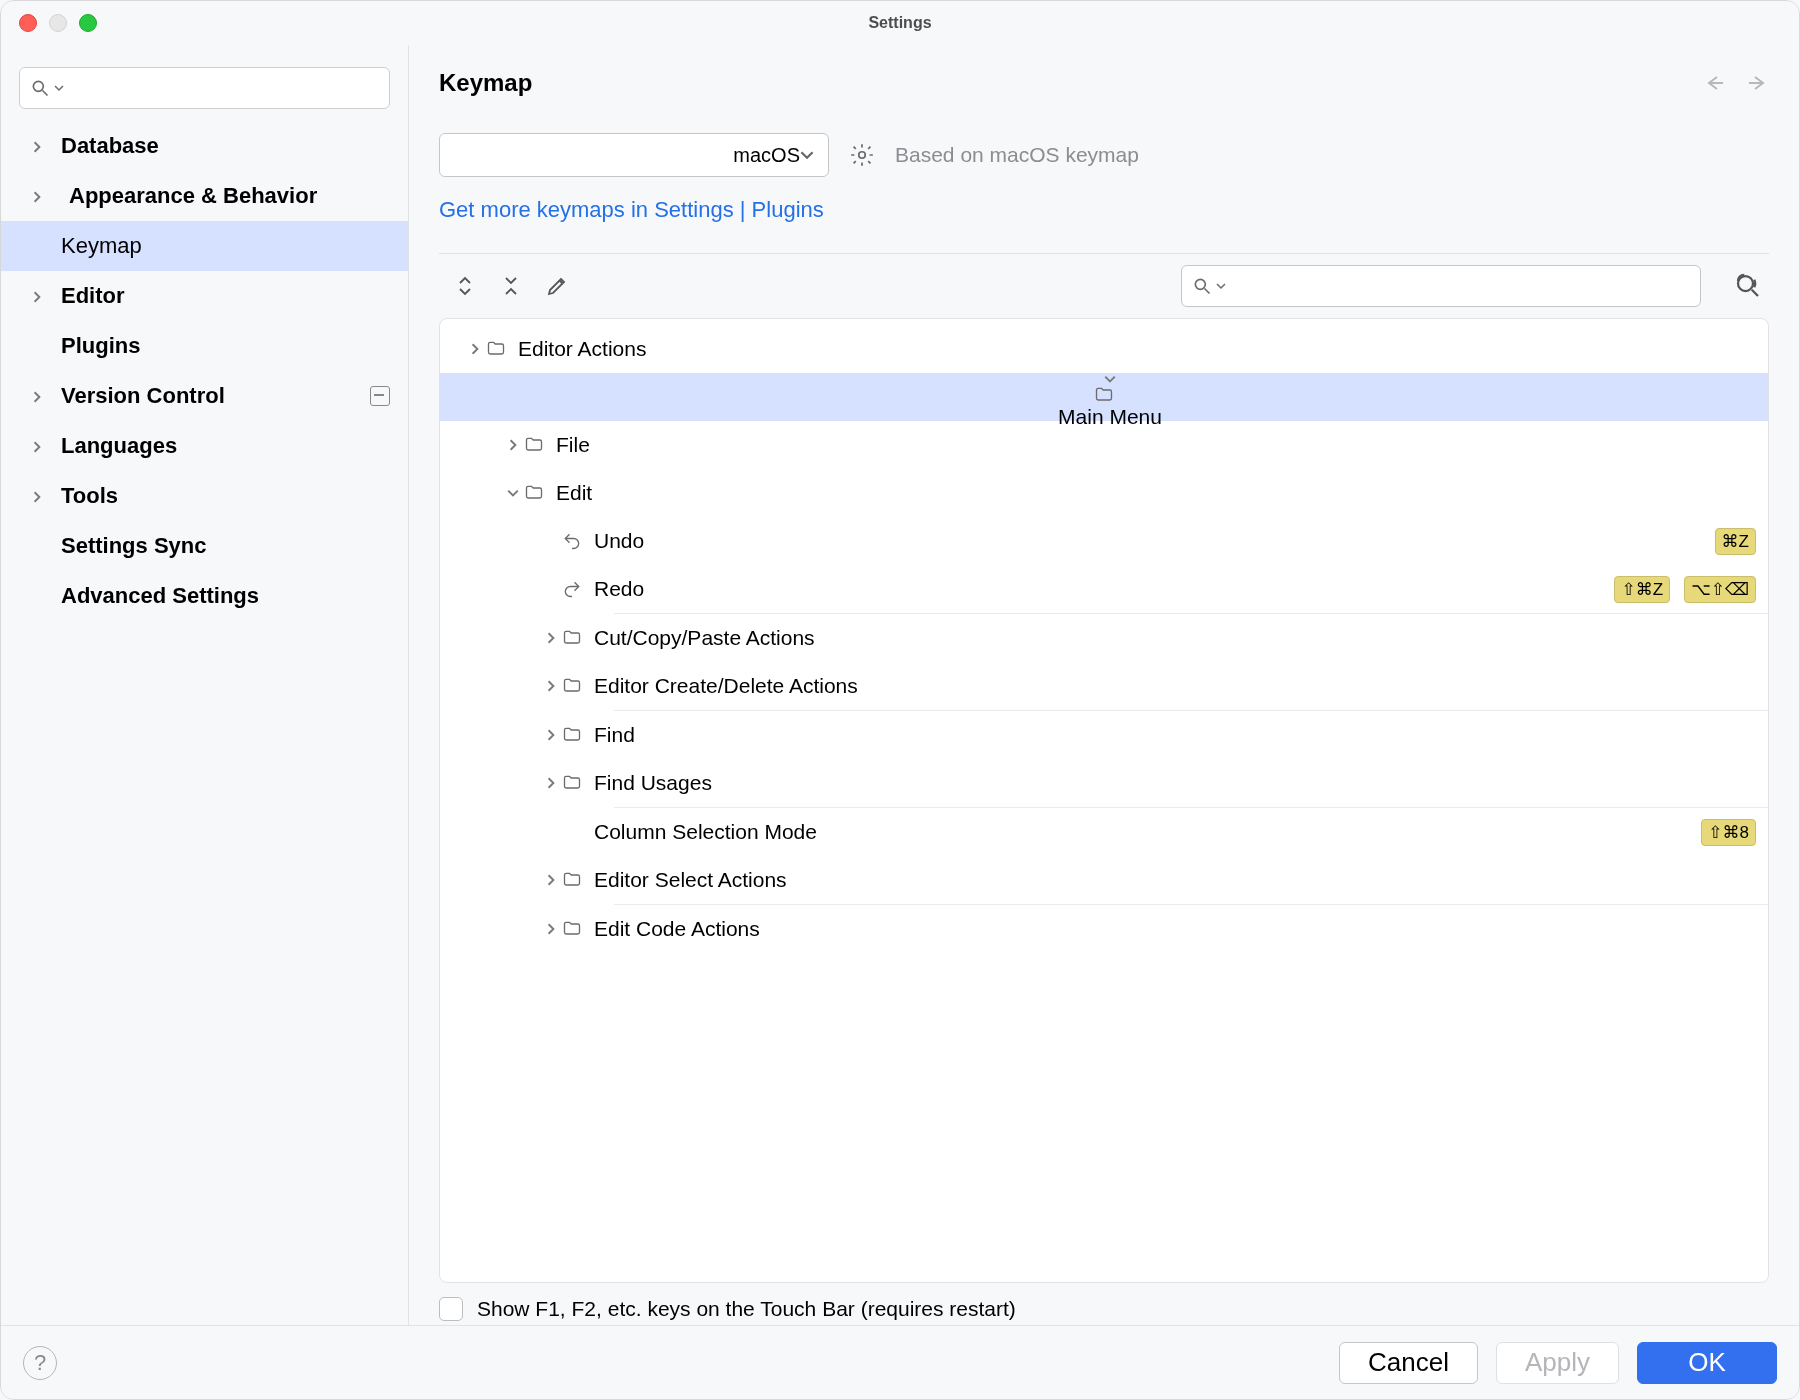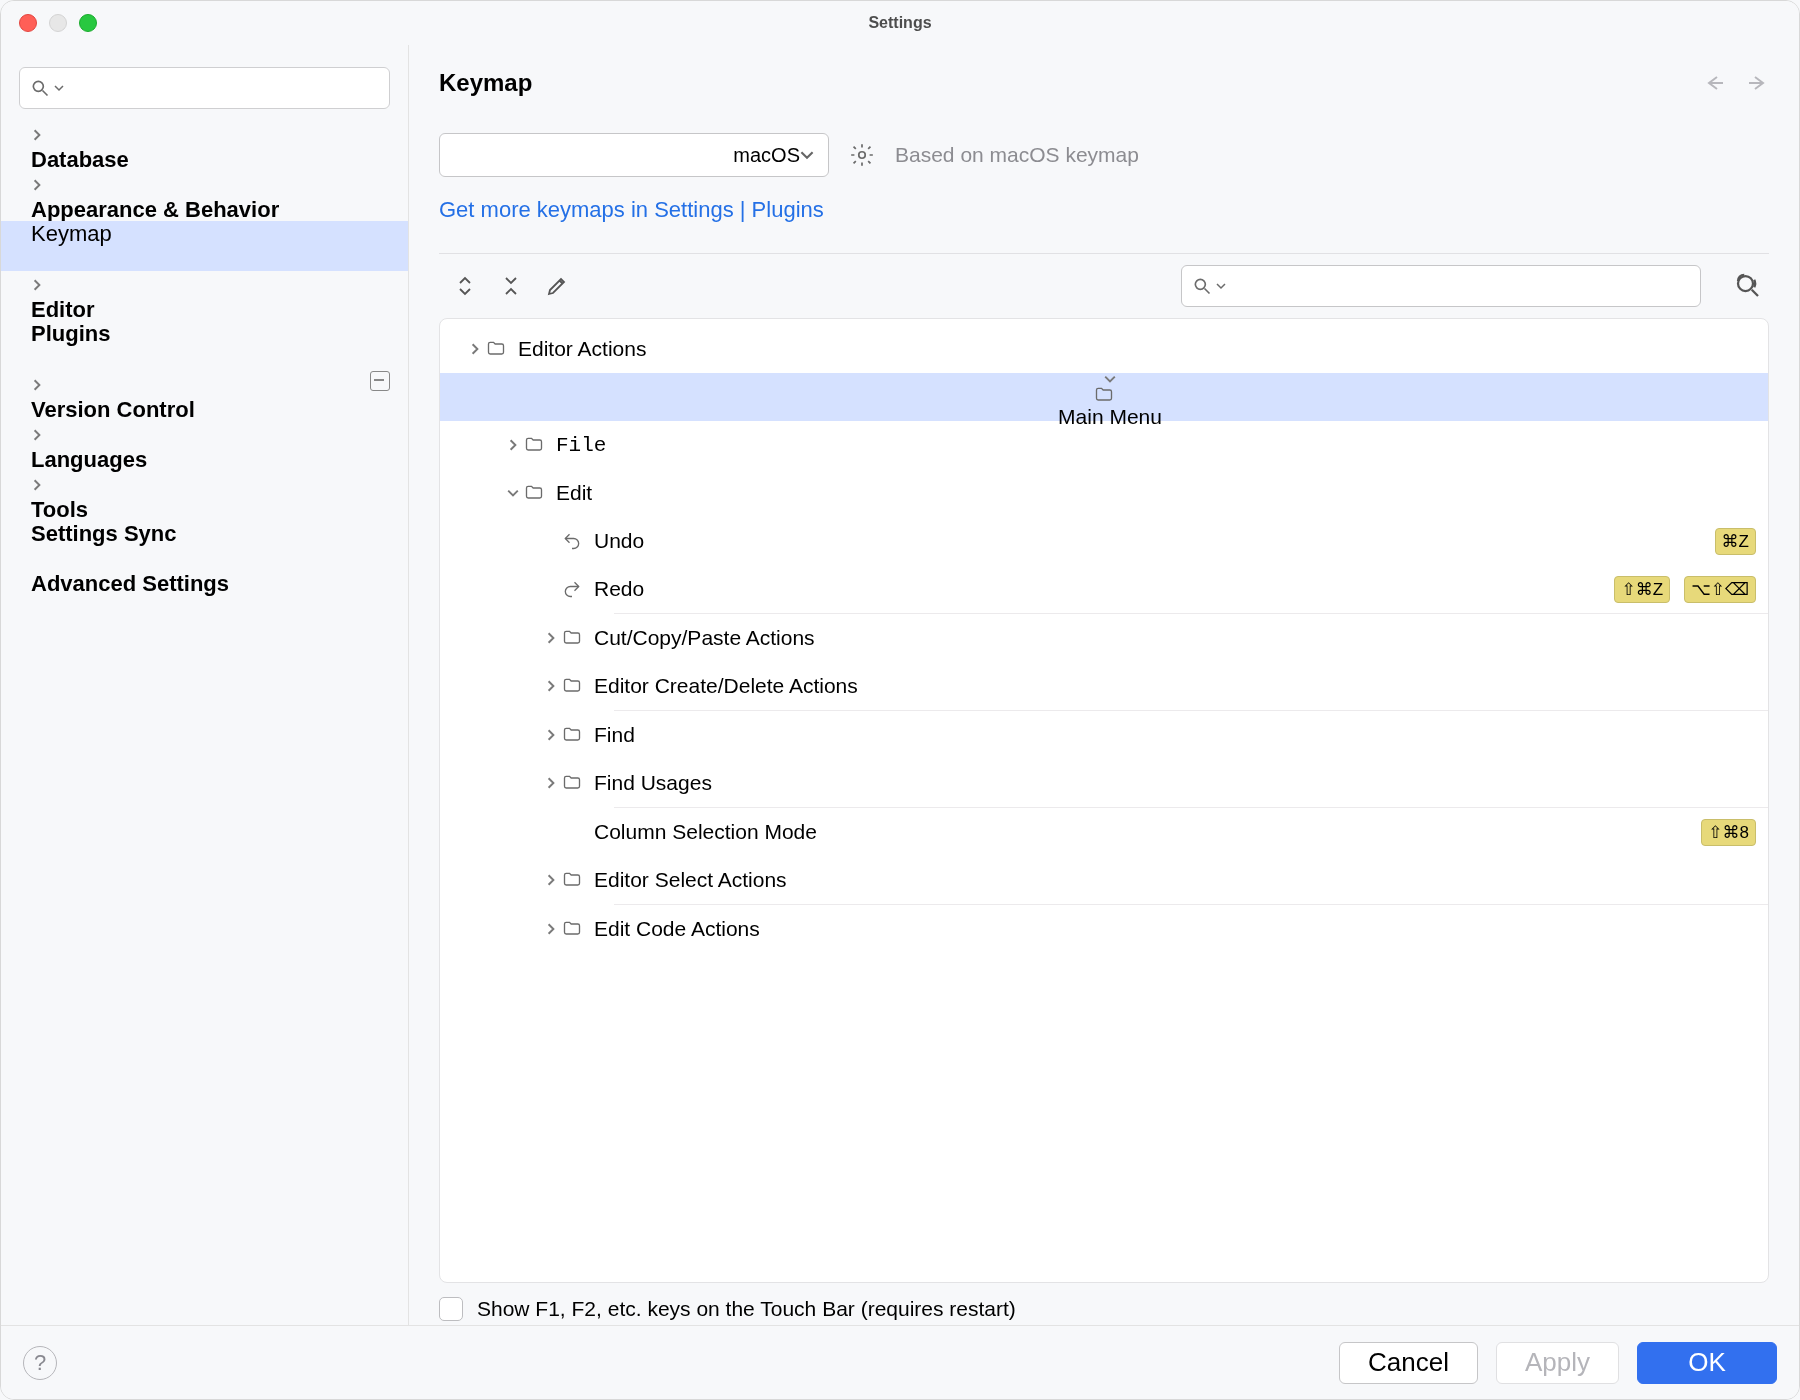--- a/index.html
+++ b/index.html
@@ -73,27 +73,26 @@
     color: #6b6b6b;
   }
   .caret-small {
     width: 10px; height: 10px;
     color: #6b6b6b;
   }
 
   .nav-item {
     height: 50px;
     display: flex;
-    align-items: flex-start;
+    align-items: center;
     padding-left: 30px;
     font-size: 22px;
     font-weight: 600;
     cursor: pointer;
     position: relative;
-    flex-direction: column;
   }
   .nav-item.child { font-weight: 400; }
   .nav-item .nav-arrow {
     width: 22px;
     color: #7a7a7a;
     margin-right: 8px;
   }
   .nav-item .spacer { width: 30px; }
   .nav-item.selected { background: #d5e1ff; }
   .modified-dot {
@@ -307,21 +306,21 @@
         <div class="nav-item hoverable">
           <span class="nav-arrow"><svg viewBox="0 0 10 10" width="12" height="12">
               <path d="M3 1 L7 5 L3 9" fill="none" stroke="currentColor" stroke-width="1.6"></path>
             </svg></span>
           <span style="font-weight: 700;">Database</span>
         </div>
         <div class="nav-item hoverable">
           <span class="nav-arrow"><svg viewBox="0 0 10 10" width="12" height="12">
               <path d="M3 1 L7 5 L3 9" fill="none" stroke="currentColor" stroke-width="1.6"></path>
             </svg></span>
-          <span style="font-weight: 700;">Appearance &amp; Behavior</span>
+          <span style="font-weight: 700; margin-left: 8px;">Appearance &amp; Behavior</span>
         </div>
         <div class="nav-item hoverable selected child">
           <span class="spacer"></span>
           <span>Keymap</span>
         </div>
         <div class="nav-item hoverable">
           <span class="nav-arrow"><svg viewBox="0 0 10 10" width="12" height="12">
               <path d="M3 1 L7 5 L3 9" fill="none" stroke="currentColor" stroke-width="1.6"></path>
             </svg></span>
           <span style="font-weight: 700;">Editor</span>
@@ -439,21 +438,21 @@
               <path d="M1 3 L5 7 L9 3" fill="none" stroke="currentColor" stroke-width="1.6"></path>
             </svg>
           </span>
           <span class="folder">
             <svg viewBox="0 0 24 24" width="20" height="20" fill="none" stroke="currentColor" stroke-width="1.6">
               <path d="M3 6a2 2 0 0 1 2-2h4l2 2h8a2 2 0 0 1 2 2v8a2 2 0 0 1-2 2H5a2 2 0 0 1-2-2V6z"></path>
             </svg>
           </span>
           <span class="label">Main Menu</span>
         </div>
-        <div class="tree-row" style="padding-left: 62px; font-family: Liberation Mono, monospace;">
+        <div class="tree-row" style="padding-left: 62px;">
           <span class="tree-arrow">
             <svg viewBox="0 0 10 10" width="12" height="12">
               <path d="M3 1 L7 5 L3 9" fill="none" stroke="currentColor" stroke-width="1.6"></path>
             </svg>
           </span>
           <span class="folder">
             <svg viewBox="0 0 24 24" width="20" height="20" fill="none" stroke="currentColor" stroke-width="1.6">
               <path d="M3 6a2 2 0 0 1 2-2h4l2 2h8a2 2 0 0 1 2 2v8a2 2 0 0 1-2 2H5a2 2 0 0 1-2-2V6z"></path>
             </svg>
           </span>

